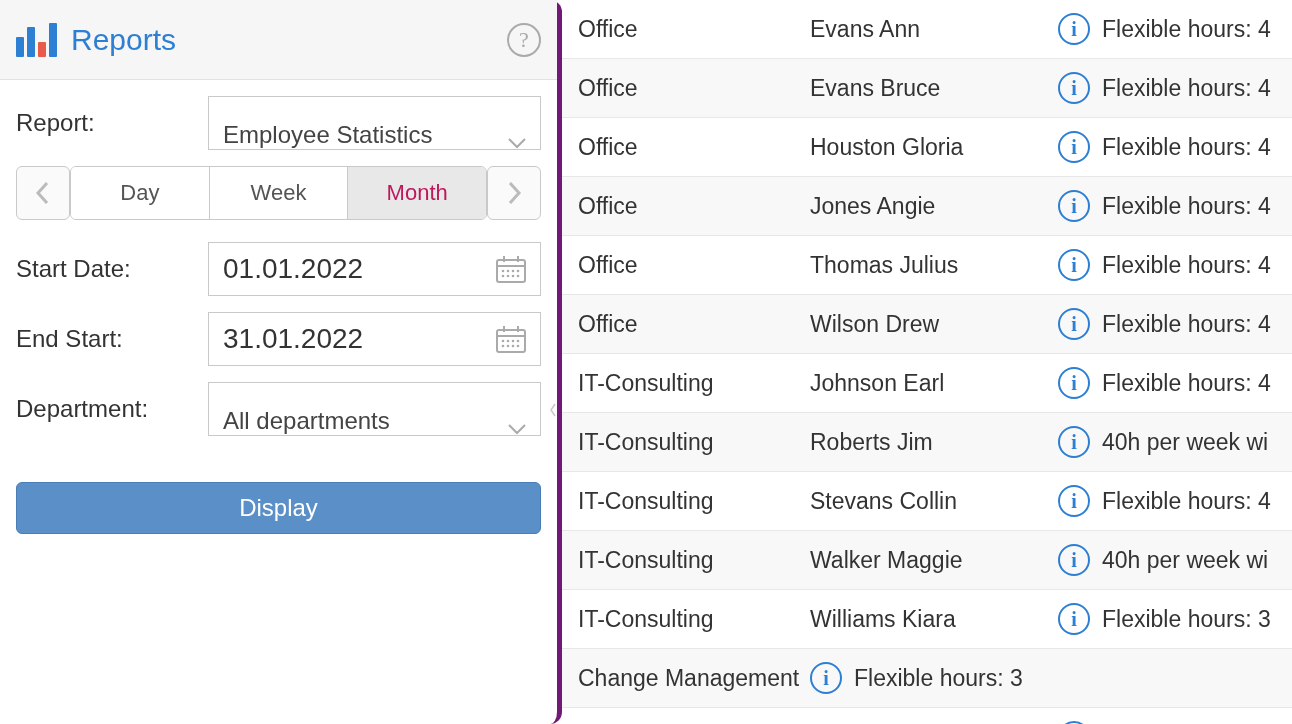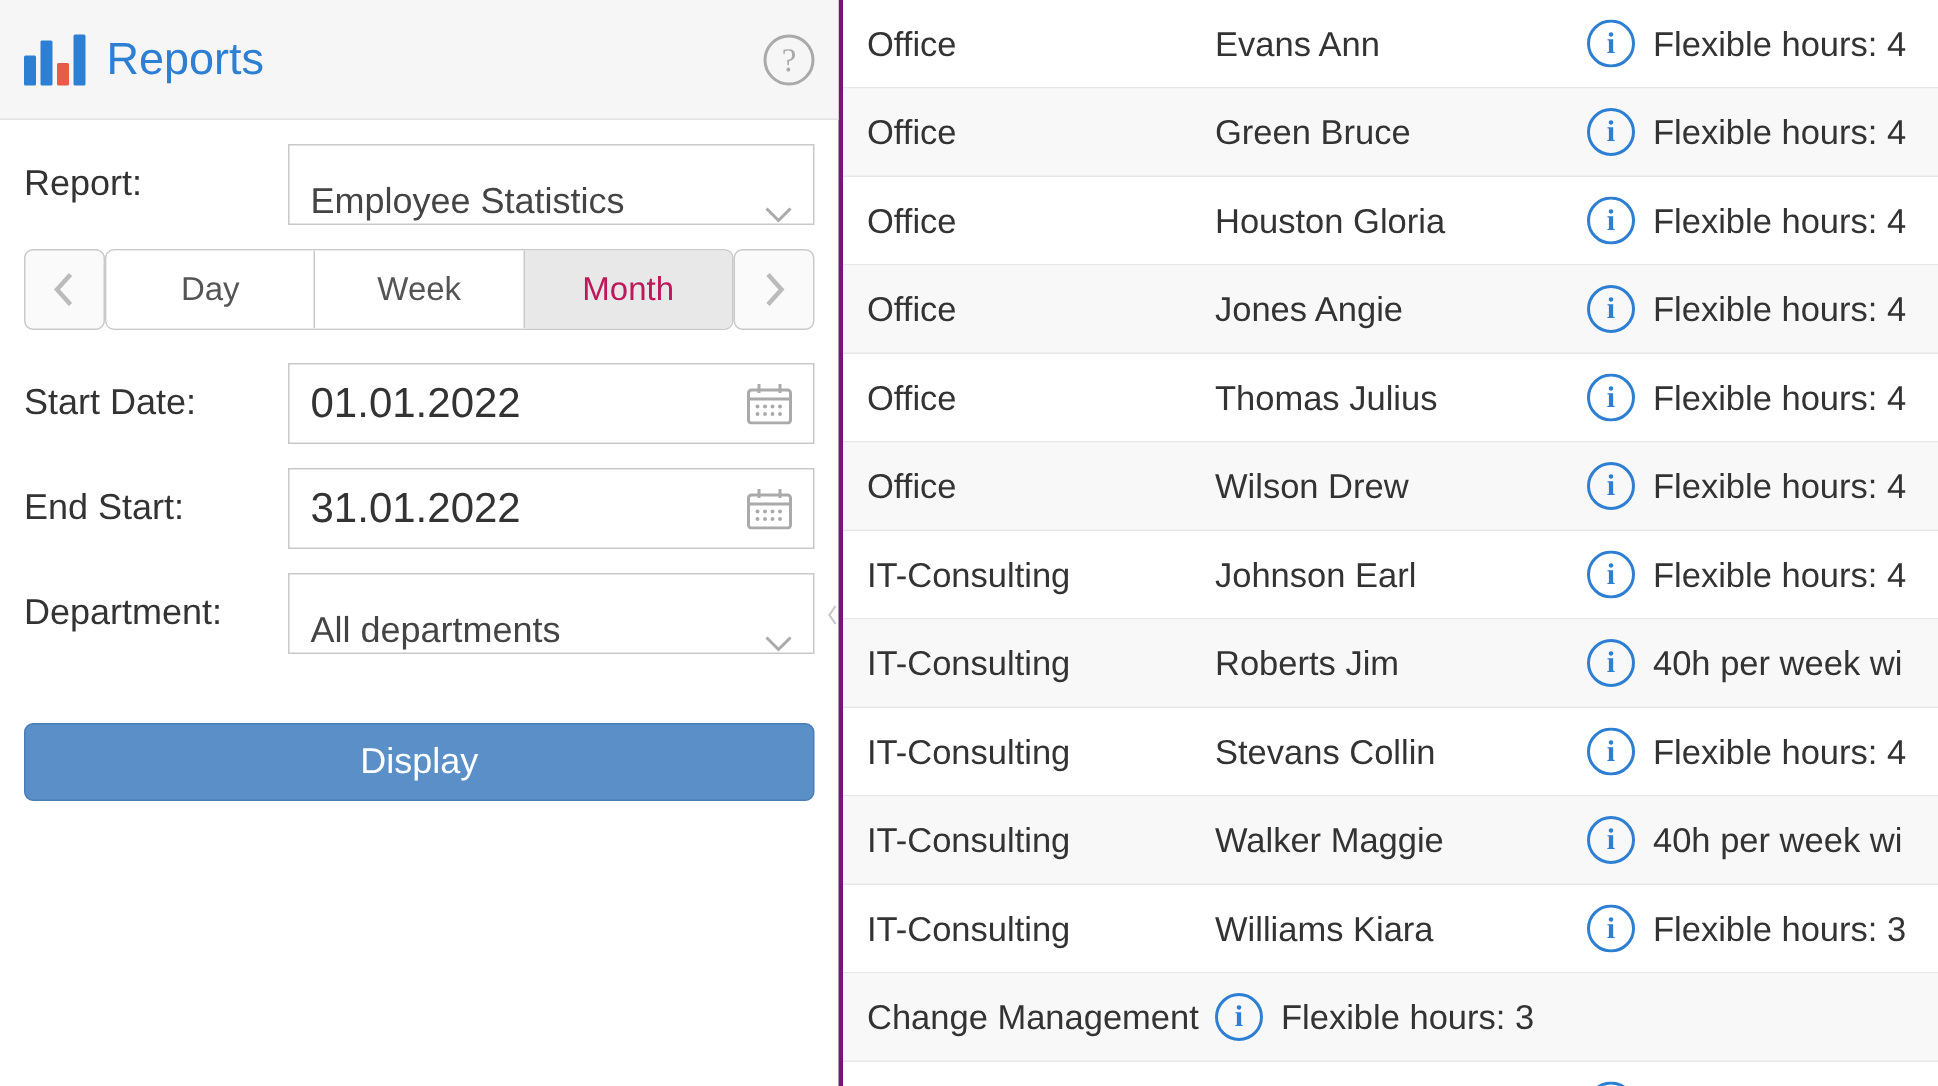--- a/index.html
+++ b/index.html
@@ -13,22 +13,23 @@
   }
   .app {
     display: flex;
     width: 100%;
     height: 100%;
   }
   
   .sidebar {
     width: 562px;
     flex: 0 0 562px;
-    border-right: 3px solid #701a75;
+    border-right: 5px solid #701a75;
     position: relative;
+    border-radius: 12px;
   }
   .sidebar-header {
     height: 80px;
     background: #f6f6f6;
     border-bottom: 1px solid #e2e2e2;
     display: flex;
     align-items: center;
     padding: 0 16px;
   }
   .bar-icon {
@@ -68,20 +69,21 @@
     font-family: Georgia, serif;
   }
   .form {
     padding: 16px;
   }
   .form-row {
     display: flex;
     align-items: center;
     margin-bottom: 16px;
     min-height: 54px;
+    gap: 16px;
   }
   .form-label {
     width: 176px;
     font-size: 24px;
     color: #333;
   }
   .select {
     flex: 1;
     height: 54px;
     border: 1px solid #c9c9c9;
@@ -353,21 +355,21 @@
       <div class="row">
         <div class="cell-dept">Office</div>
         <div class="cell-name">Evans Ann</div>
         <div class="cell-sched">
           <span class="info-icon">i</span>
           <span class="sched-text">Flexible hours: 4</span>
         </div>
       </div>
       <div class="row">
         <div class="cell-dept">Office</div>
-        <div class="cell-name">Green Bruce</div>
+        <div class="cell-name">Evans Bruce</div>
         <div class="cell-sched">
           <span class="info-icon">i</span>
           <span class="sched-text">Flexible hours: 4</span>
         </div>
       </div>
       <div class="row">
         <div class="cell-dept">Office</div>
         <div class="cell-name">Houston Gloria</div>
         <div class="cell-sched">
           <span class="info-icon">i</span>

